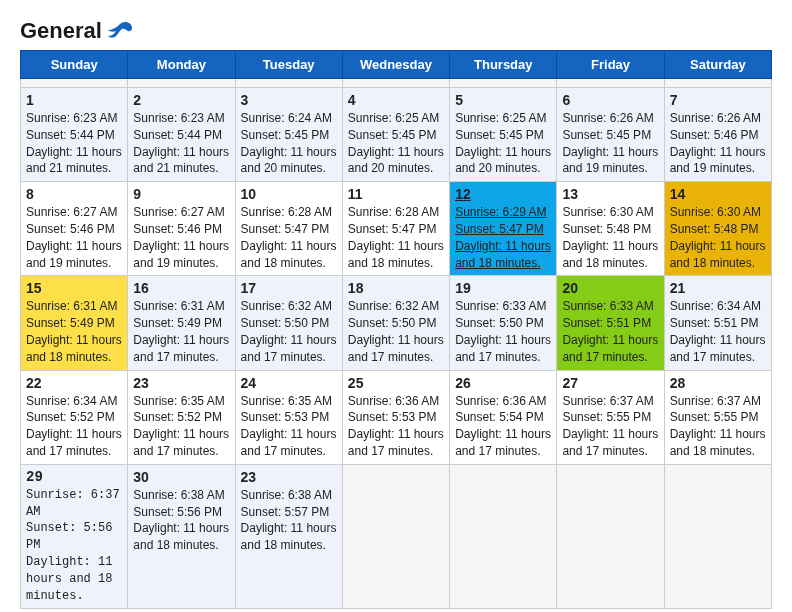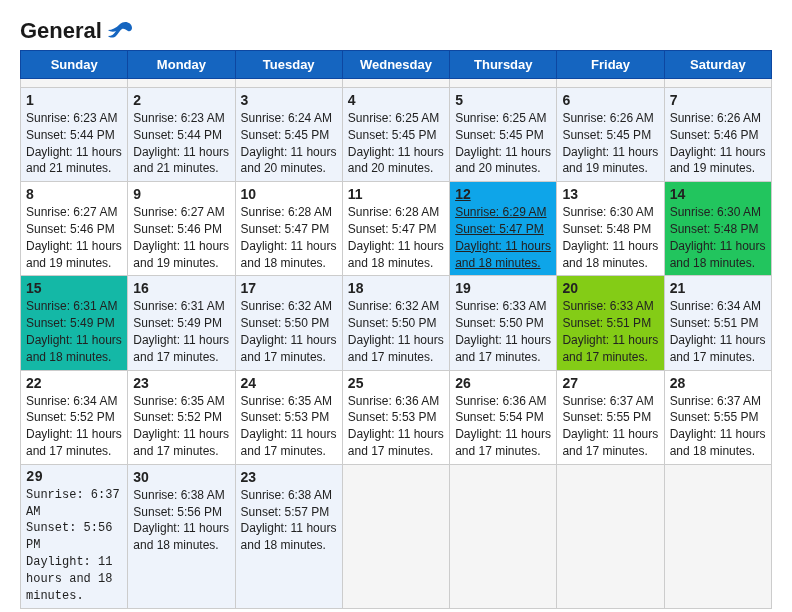--- a/index.html
+++ b/index.html
@@ -223,31 +223,31 @@
         </div>
       </td>
         <td style="background: rgb(255, 255, 255);">
         <span class="day-num">13</span>
         <div class="cell-content">
           <div>Sunrise: 6:30 AM</div>
           <div>Sunset: 5:48 PM</div>
           <div>Daylight: 11 hours and 18 minutes.</div>
         </div>
       </td>
-        <td style="background: #22c55e;">
+        <td style="background: #eab308;">
         <span class="day-num">14</span>
         <div class="cell-content">
           <div>Sunrise: 6:30 AM</div>
           <div>Sunset: 5:48 PM</div>
           <div>Daylight: 11 hours and 18 minutes.</div>
         </div>
       </td>
       </tr>
       <tr>
-        <td style="background: #14b8a6;">
+        <td style="background: #fde047;">
         <span class="day-num">15</span>
         <div class="cell-content">
           <div>Sunrise: 6:31 AM</div>
           <div>Sunset: 5:49 PM</div>
           <div>Daylight: 11 hours and 18 minutes.</div>
         </div>
       </td>
         <td style="background: rgb(238, 243, 251);">
         <span class="day-num">16</span>
         <div class="cell-content">

